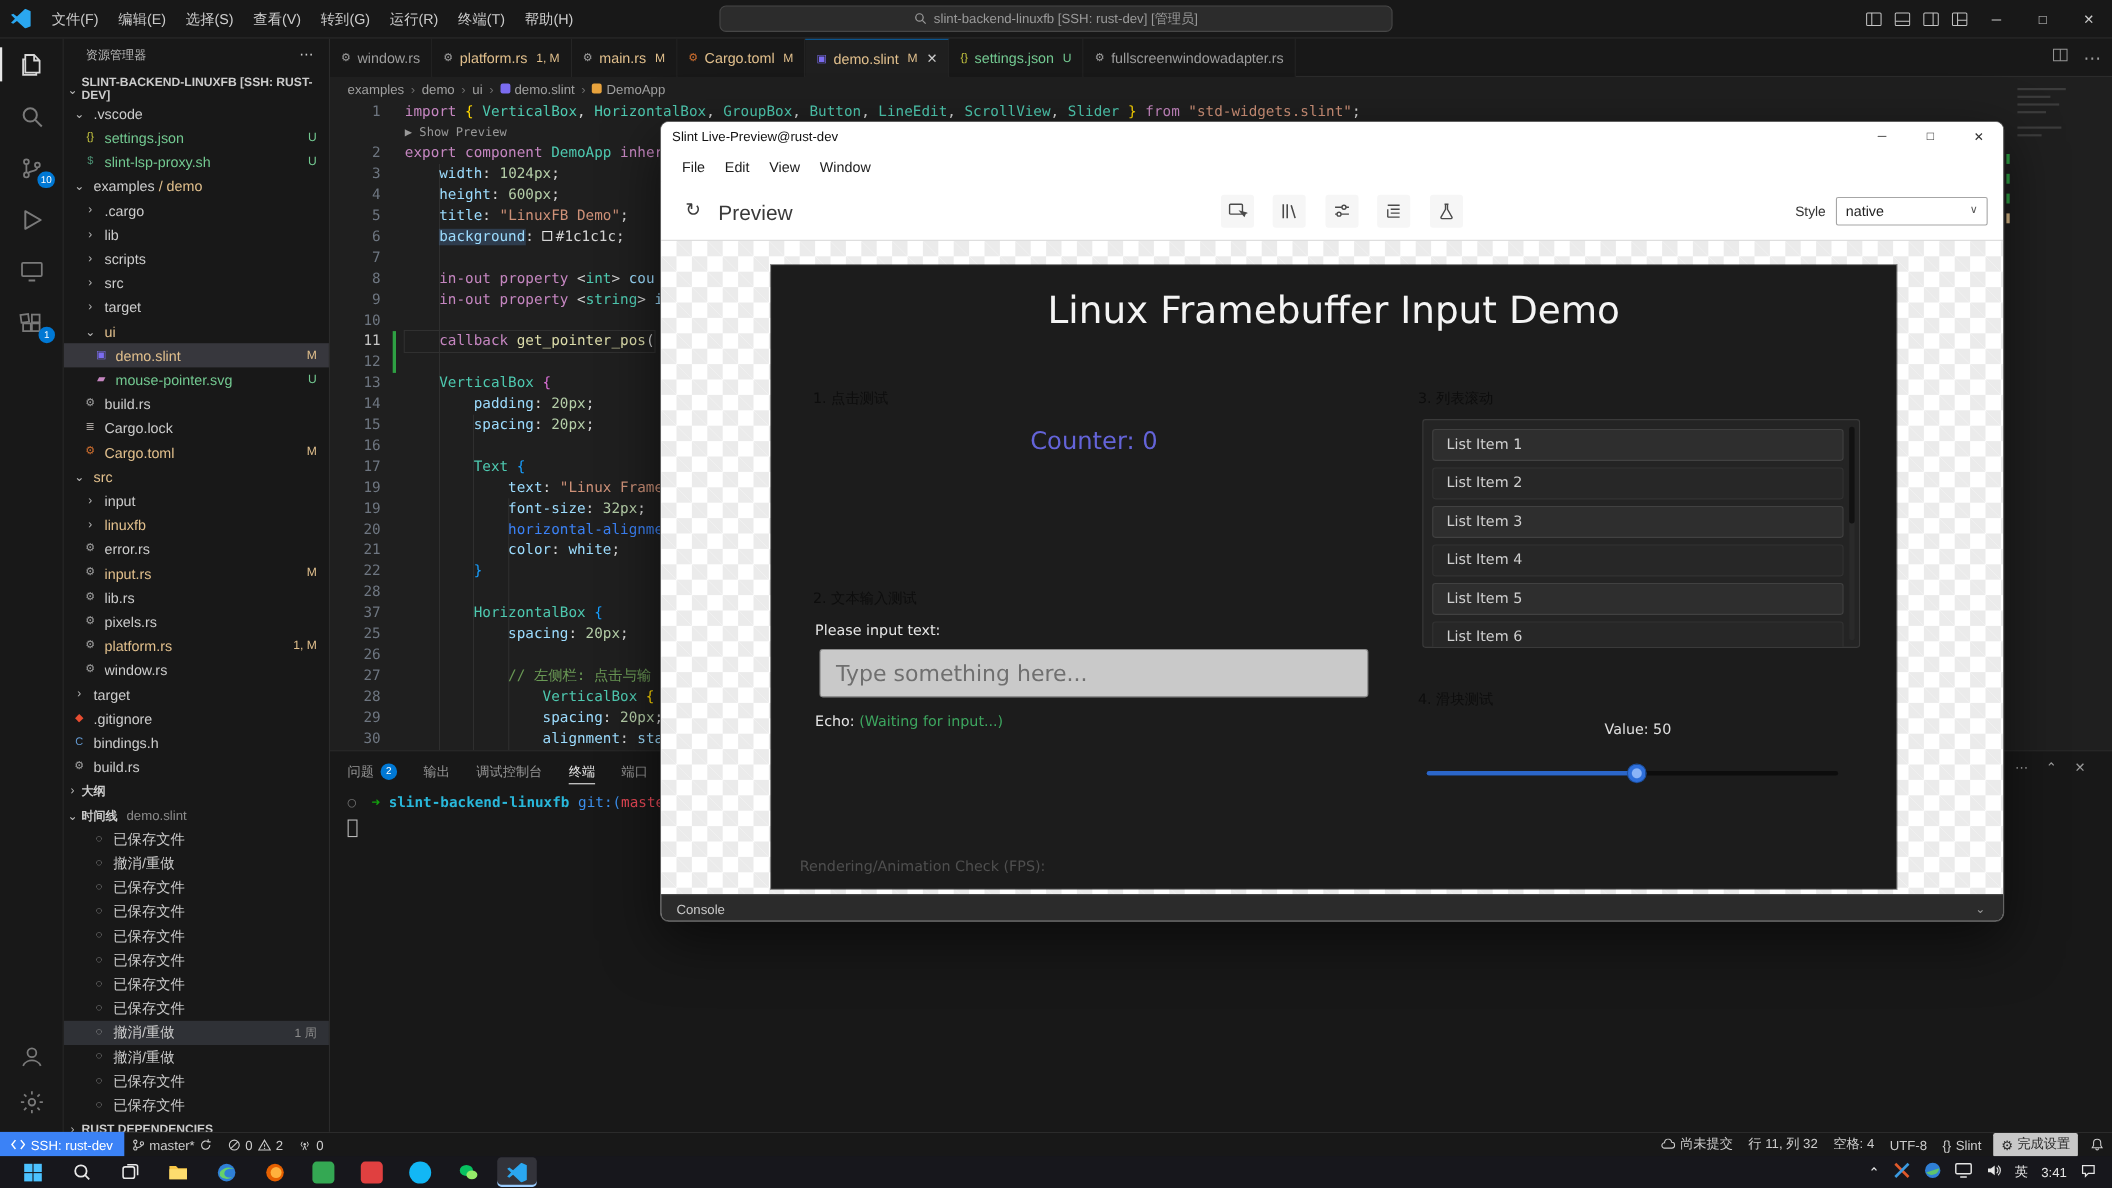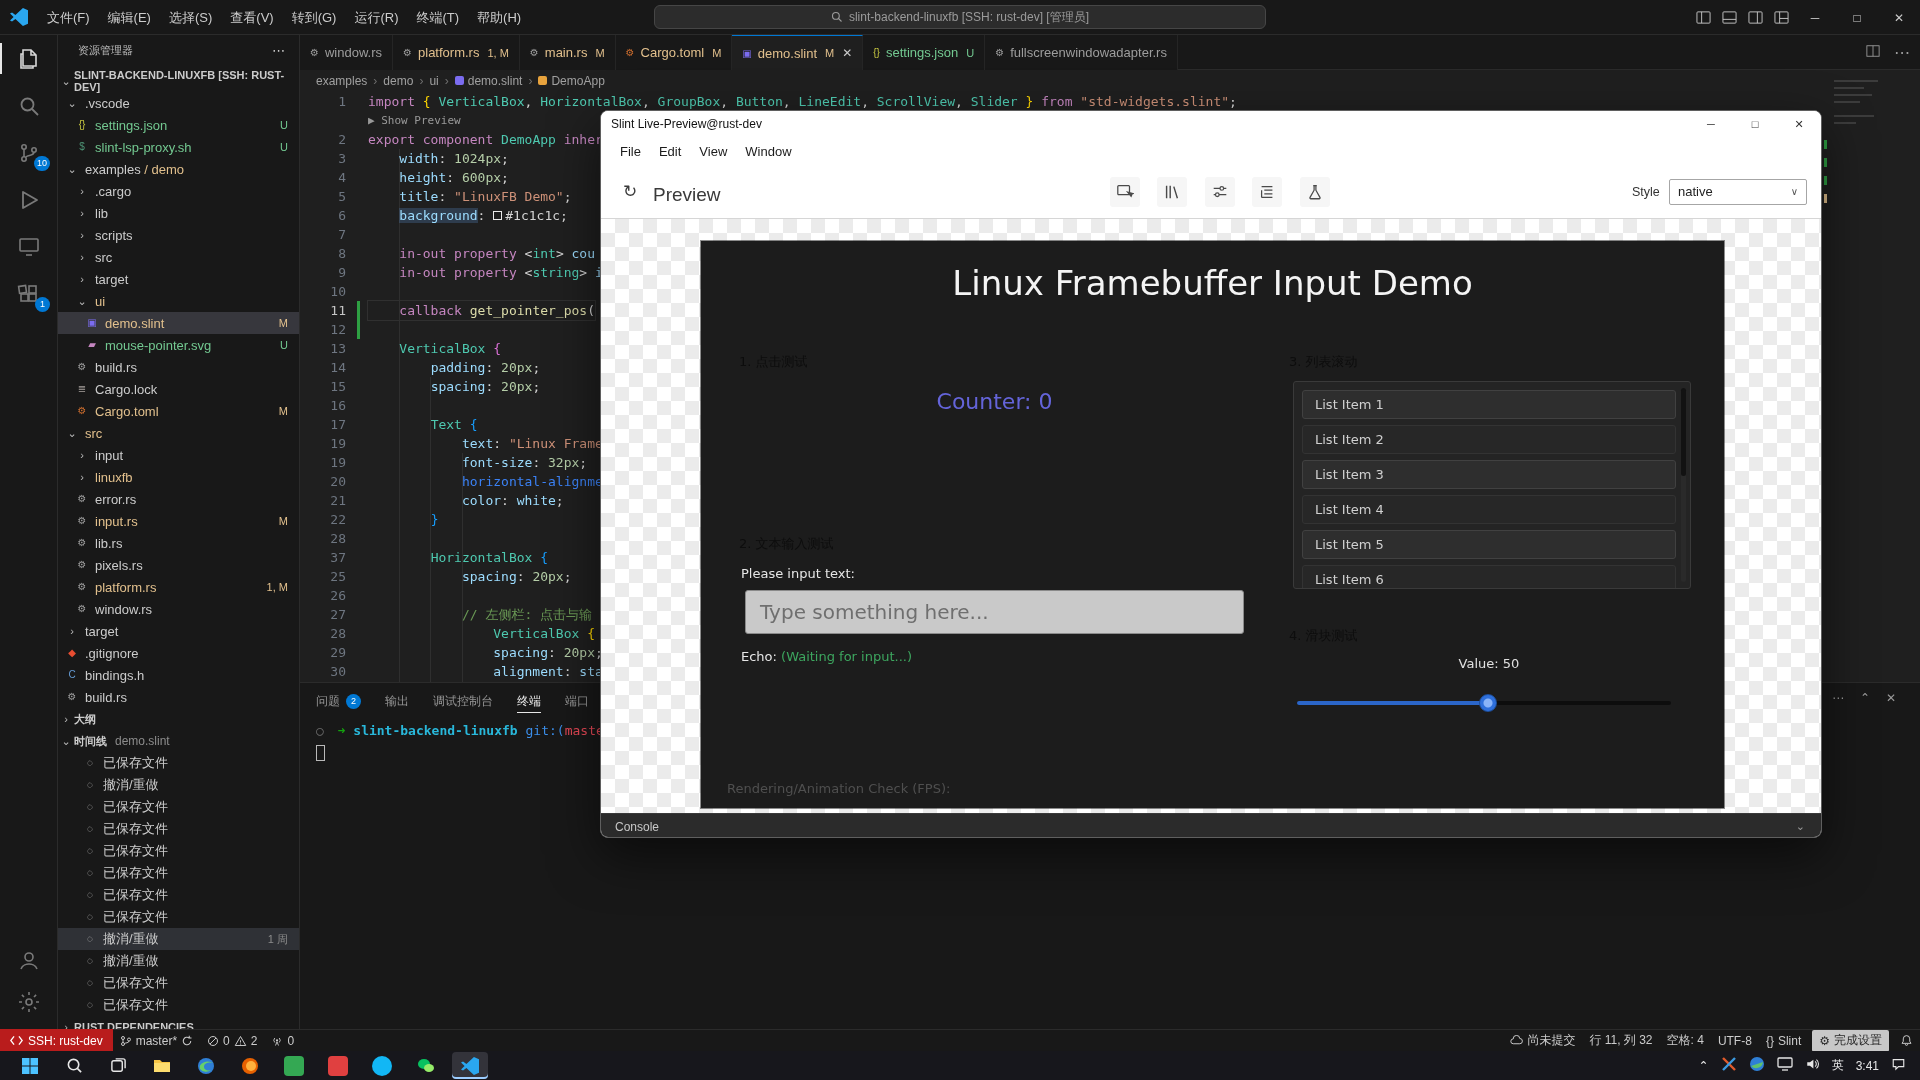--- a/index.html
+++ b/index.html
@@ -88,21 +88,21 @@
     line-height:15px; text-align:center; padding:0 3px; }
   #panel-actions { position:absolute; right:24px; top:8px; display:flex; gap:16px; color:#9a9a9a; font-size:12px; }
   #term { position:absolute; left:16px; top:40px; font-family:"DejaVu Sans Mono","Liberation Mono",monospace; font-size:13px; }
   #term .dec { color:#6a6a6a; margin-right:6px; }
   #cursorbox { position:absolute; left:16px; top:62px; width:9px; height:16px; border:1px solid #b9b9b9; }
 
   
   #statusbar { position:absolute; left:0; top:1029px; width:1920px; height:22px; background:#181818;
     border-top:1px solid #2b2b2b; display:flex; align-items:center; font-size:12px; color:#cccccc; z-index:6; }
   .sb { display:flex; align-items:center; gap:4px; padding:0 7px; height:22px; }
-  #sb-remote { background:#b91c1c; color:#fff; padding:12px 10px; gap:5px; }
+  #sb-remote { background:#3b82f6; color:#fff; padding:12px 10px; gap:5px; }
   #sb-right { margin-left:auto; display:flex; align-items:center; }
   #sb-setup { background:#c8c8c8; color:#2a2a2a; border-radius:2px; margin:0 4px; }
   svg.sbi { display:block; }
 
   
   #taskbar { position:absolute; left:0; top:1051px; width:1920px; height:29px; background:#17171c;
     display:flex; align-items:center; z-index:7; }
   .tk { width:36px; height:27px; margin:0 4px; display:flex; align-items:center; justify-content:center; border-radius:4px; }
   .tk.active { background:#33333a; box-shadow:inset 0 -2px 0 #9ccdff; }
   .tk-ic { width:20px; height:20px; border-radius:4px; }

